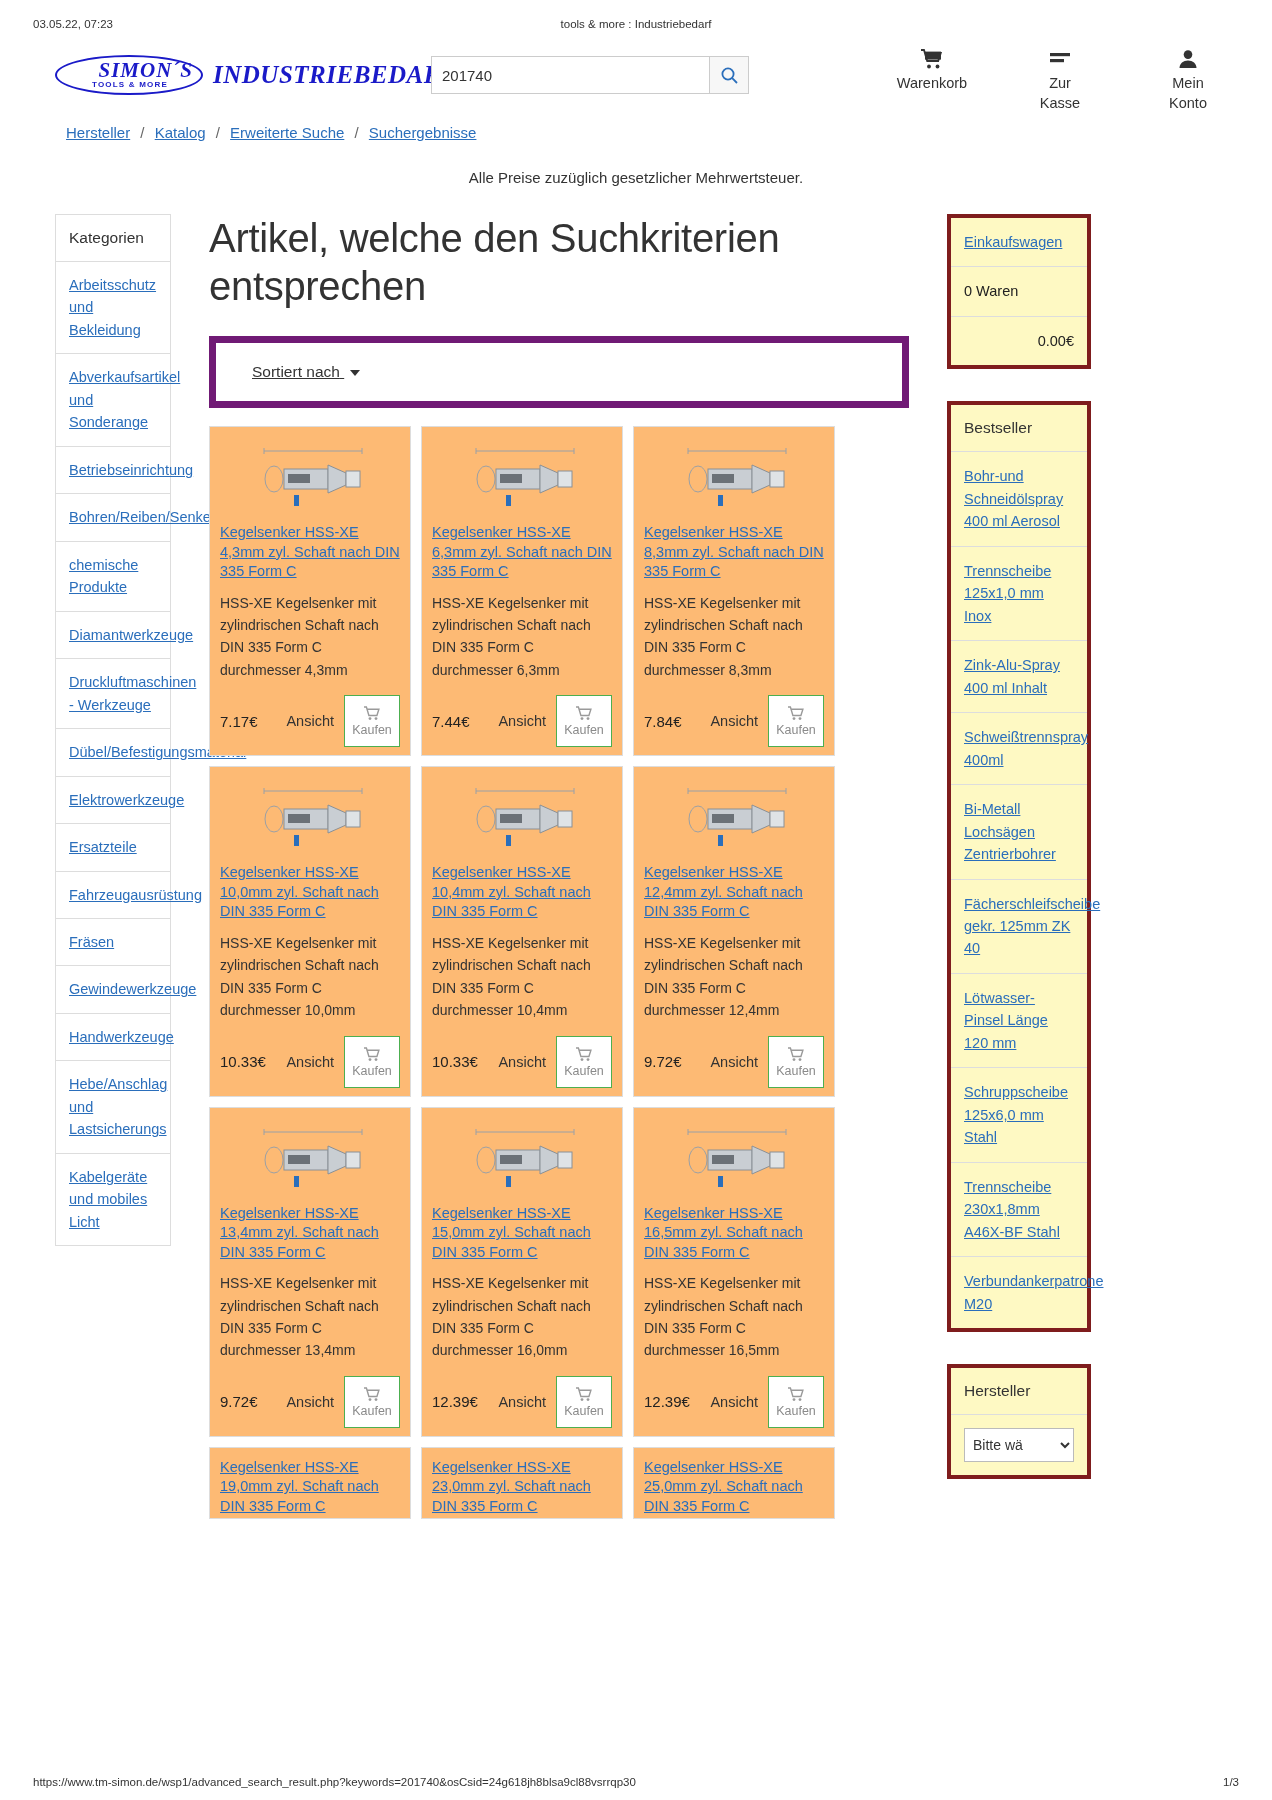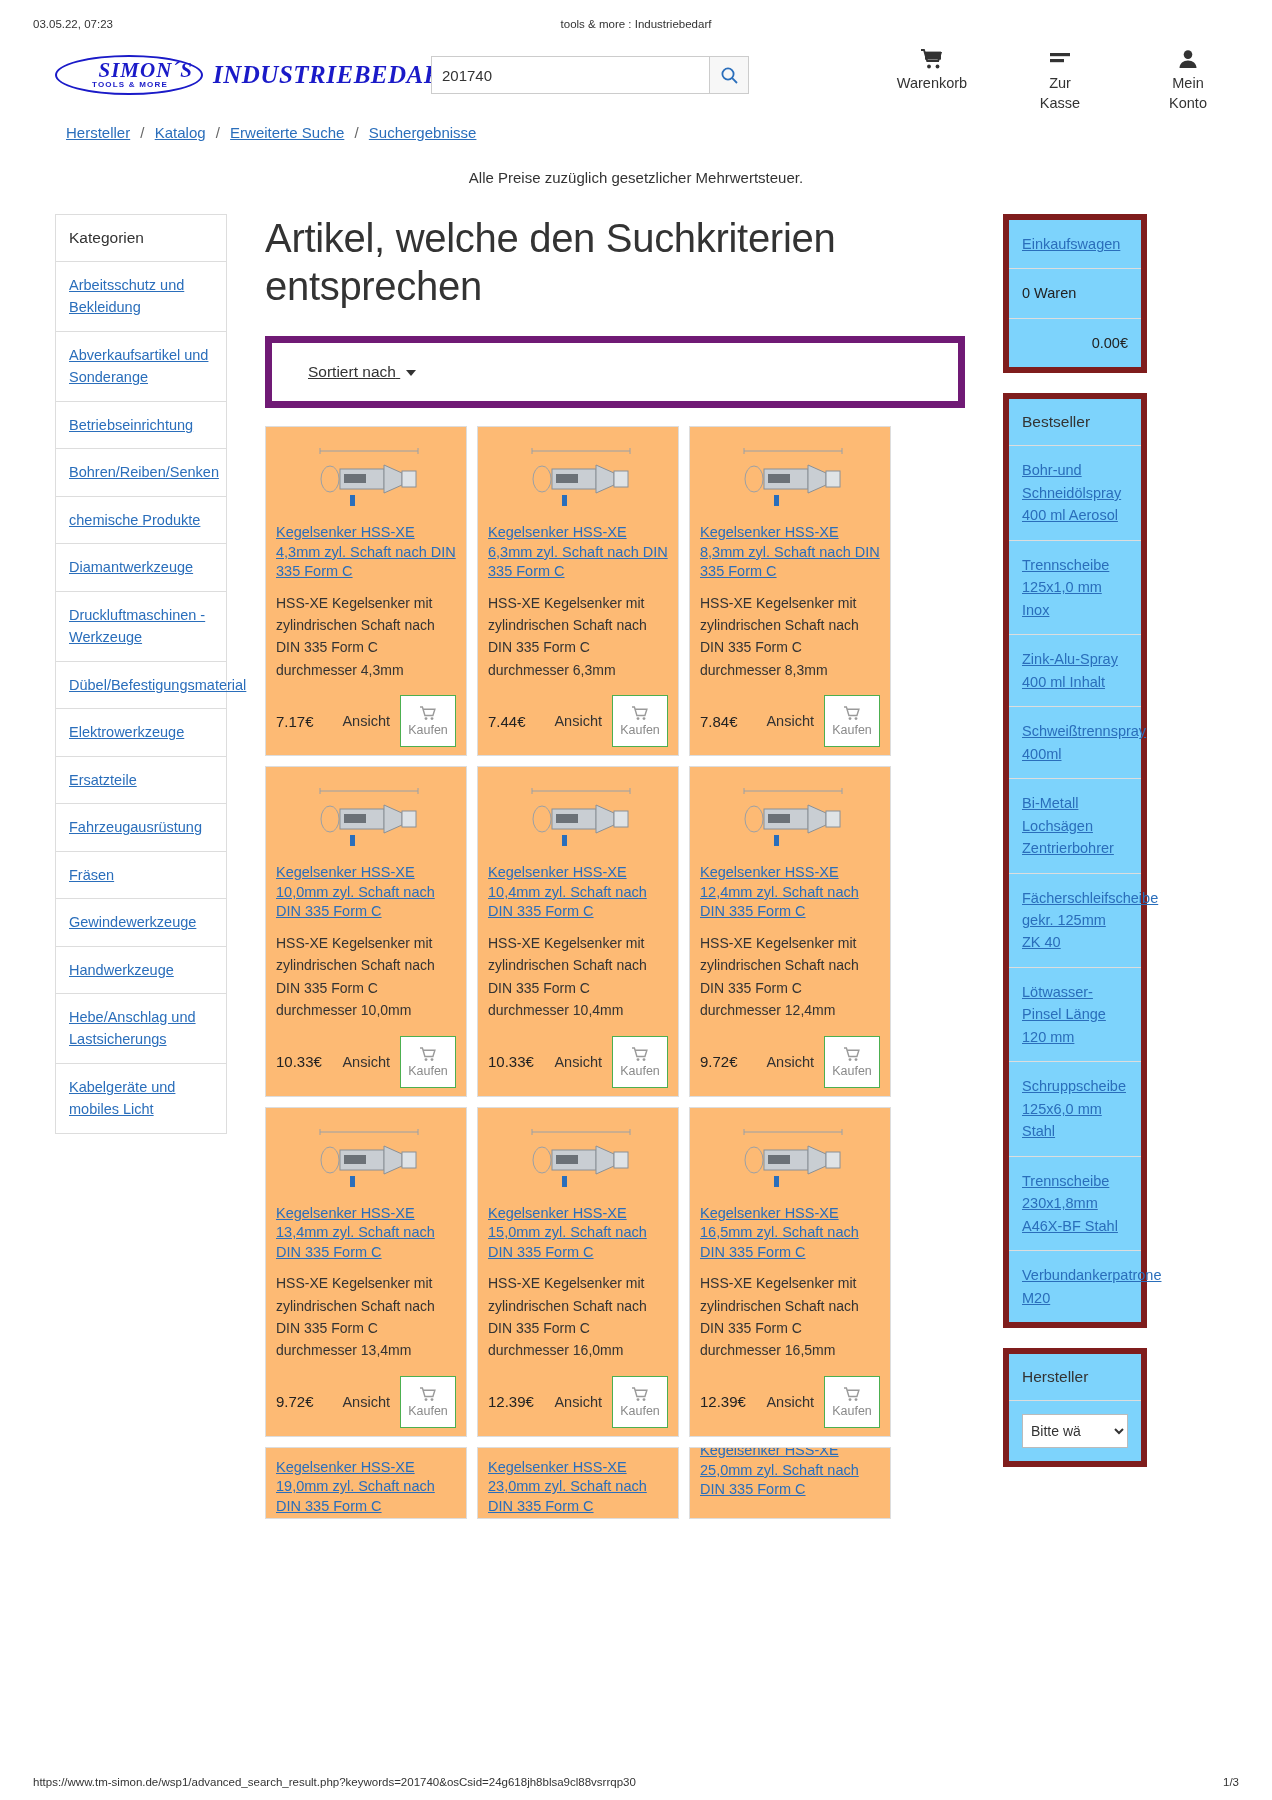--- a/index.html
+++ b/index.html
@@ -73,21 +73,21 @@
   }
   .breadcrumb a { color:#2a6ebb; text-decoration:underline; }
   .breadcrumb .sep { color:#666; margin:0 6px; }
 
   .tax-note { text-align:center; margin-top:28px; font-size:15px; color:#333; }
 
   
   .content { position:relative; margin-top:28px; display:flex; align-items:flex-start; }
 
   
-  .sidebar { width:172px; margin-left:22px; flex:none; }
+  .sidebar { width:116px; margin-left:22px; flex:none; }
   .panel {
     border:1px solid #ddd; background:#fff;
   }
   .panel-title { padding:14px 13px; font-size:15.5px; color:#333; }
   .cat-item {
     padding:12px 13px; border-top:1px solid #ddd;
     font-size:14.5px; line-height:1.55;
   }
   .cat-item a { color:#2a6ebb; text-decoration:underline; }
 
@@ -121,21 +121,21 @@
   .view-link { font-size:14.5px; color:#333; margin-right:10px; cursor:pointer;}
   .buy-btn {
     width:56px; height:52px; border:1px solid #4caf50; background:#fff;
     display:flex; flex-direction:column; align-items:center; justify-content:center;
     cursor:pointer; color:#8a8a8a; font-size:12.5px;
   }
   .buy-btn svg { margin-bottom:2px; }
 
   
   .rightcol { width:144px; margin-left:38px; flex:none; }
-  .rpanel { border:6px solid #7f1d1d; background:#7dd3fc; margin-bottom:20px; }
+  .rpanel { border:4px solid #7f1d1d; background:#fef9c3; margin-bottom:32px; }
   .rpanel-row { padding:13px; font-size:14.5px; line-height:1.55; }
   .rpanel-row.b { border-top:1px solid #ddd; }
   .rpanel-row a { color:#2a6ebb; text-decoration:underline; }
   .rpanel-row.right { text-align:right; }
   .rpanel-head { padding:14px 13px; font-size:15.5px; color:#333; }
   select.mfr {
     width:100%; height:34px; font-size:14px; padding:3px 4px;
     font-family:"Liberation Sans", sans-serif; color:#333;
     border:1px solid #bbb; background:#fff;
   }
@@ -548,21 +548,21 @@
             </span>
           </div>
         </div>
 
         <div class="card" style="height:72px;overflow:hidden;">
           <div class="card-title"><a>Kegelsenker HSS-XE 19,0mm zyl. Schaft nach DIN 335 Form C</a></div>
         </div>
         <div class="card" style="height:72px;overflow:hidden;">
           <div class="card-title"><a>Kegelsenker HSS-XE 23,0mm zyl. Schaft nach DIN 335 Form C</a></div>
         </div>
-        <div class="card" style="height:72px;overflow:hidden;justify-content:flex-end;">
+        <div class="card" style="height:72px;overflow:hidden;">
           <div class="card-title"><a>Kegelsenker HSS-XE 25,0mm zyl. Schaft nach DIN 335 Form C</a></div>
         </div>
 
       </div>
     </div>
 
     <div class="rightcol">
       <div class="rpanel">
         <div class="rpanel-row"><a>Einkaufswagen</a></div>
         <div class="rpanel-row b">0 Waren</div>

